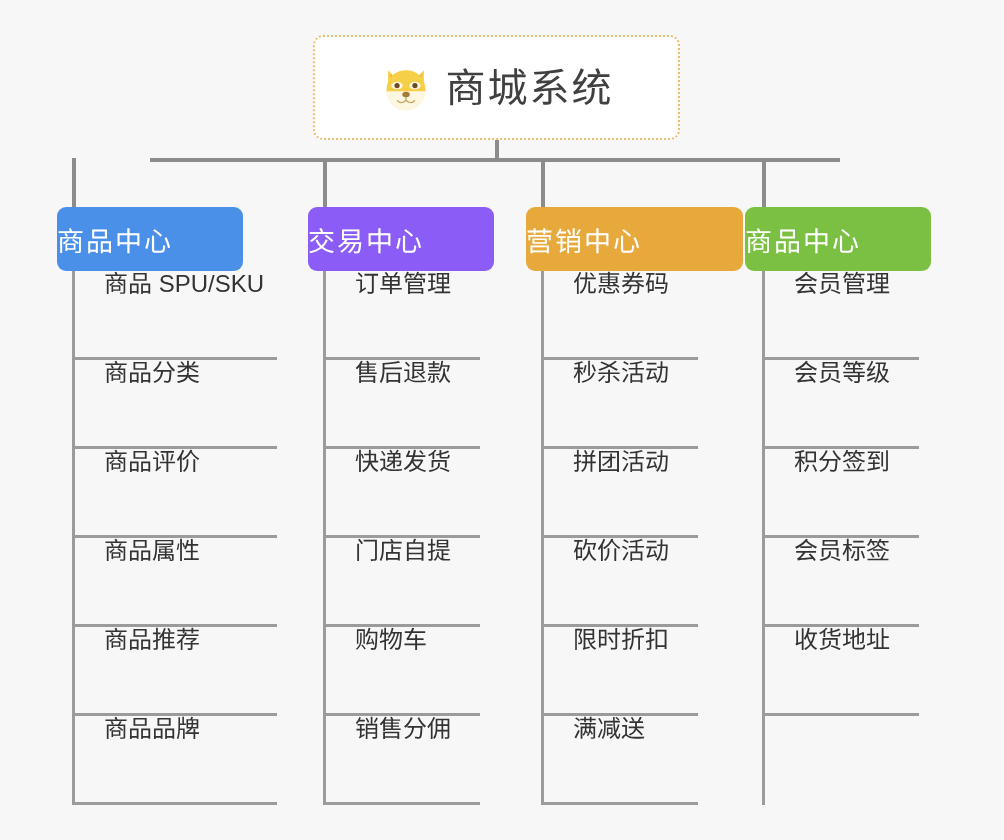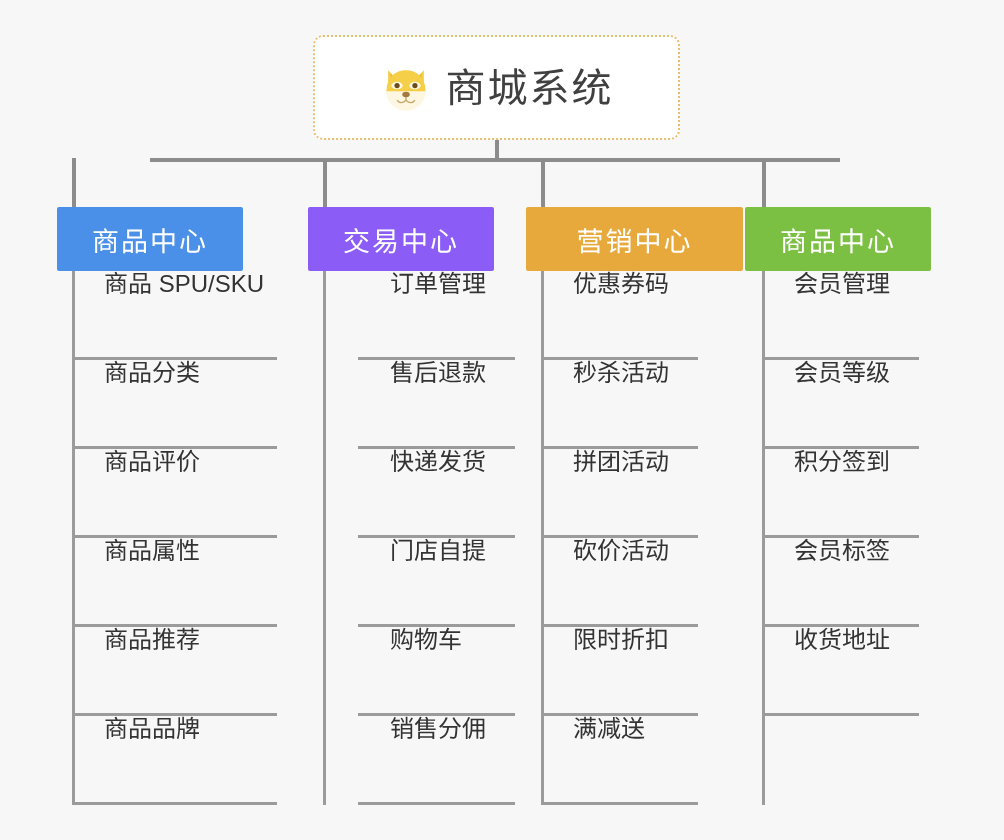--- a/index.html
+++ b/index.html
@@ -64,24 +64,23 @@
   
   #bus { left: 150px; top: 158px; width: 690px; }
   
   .drop { top: 158px; height: 51px; }
 
   
   .cat-box {
     position: absolute;
     top: 207px;
     height: 64px;
-    border-radius: 2px;
+    border-radius: 9px;
     display: flex;
     align-items: center;
-    justify-content: center;
     color: #ffffff;
     font-size: 27px;
     letter-spacing: 2px;
     white-space: nowrap;
   }
 
   
   .leaf-col {
     position: absolute;
     top: 271px;
@@ -161,21 +160,21 @@
           <span class="leaf-label">商品推荐</span>
         </div>
         <div class="leaf-item">
           <span class="leaf-label">商品品牌</span>
         </div>
       </div>
       <div class="conn conn-v drop" style="left: 323px;"></div>
       <div class="cat-box" style="left: 308px; width: 186px; background: #8b5cf6;">
         <span>交易中心</span>
       </div>
-      <div class="leaf-col" style="left: 323px; width: 157px; padding-left: 35px;">
+      <div class="leaf-col" style="left: 323px; width: 157px;">
         <div class="leaf-trunk" style="height: 534px;"></div>
         <div class="leaf-item">
           <span class="leaf-label">订单管理</span>
         </div>
         <div class="leaf-item">
           <span class="leaf-label">售后退款</span>
         </div>
         <div class="leaf-item">
           <span class="leaf-label">快递发货</span>
         </div>

